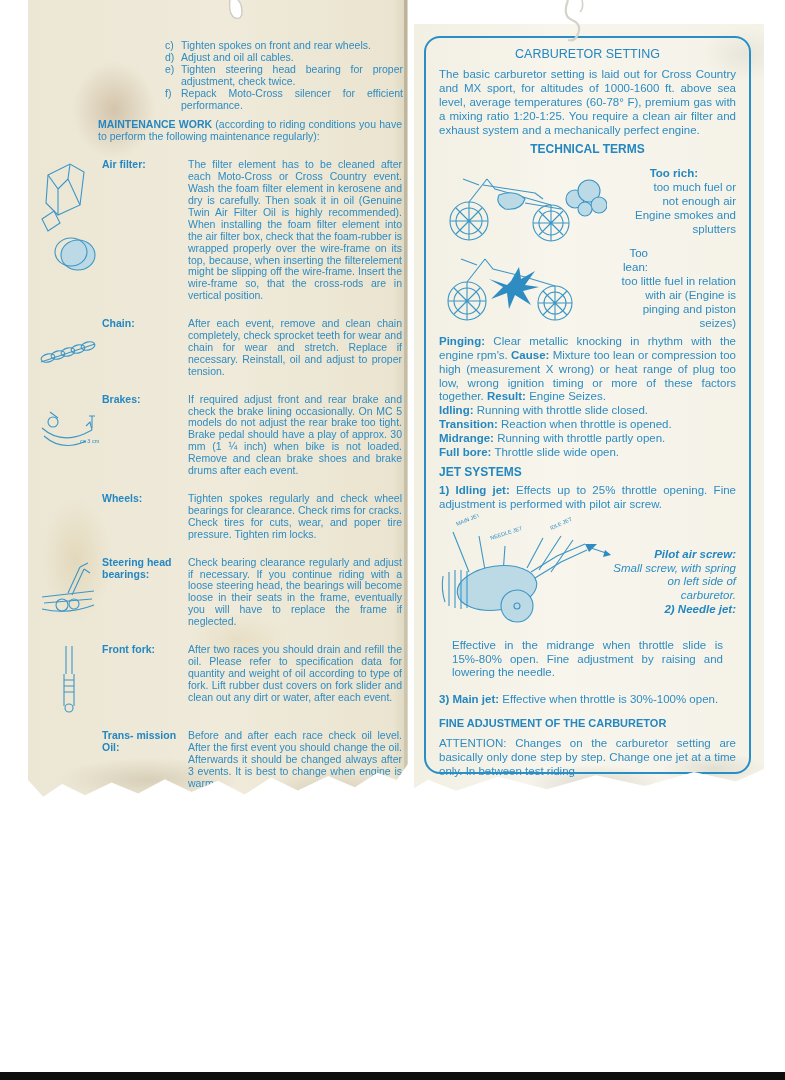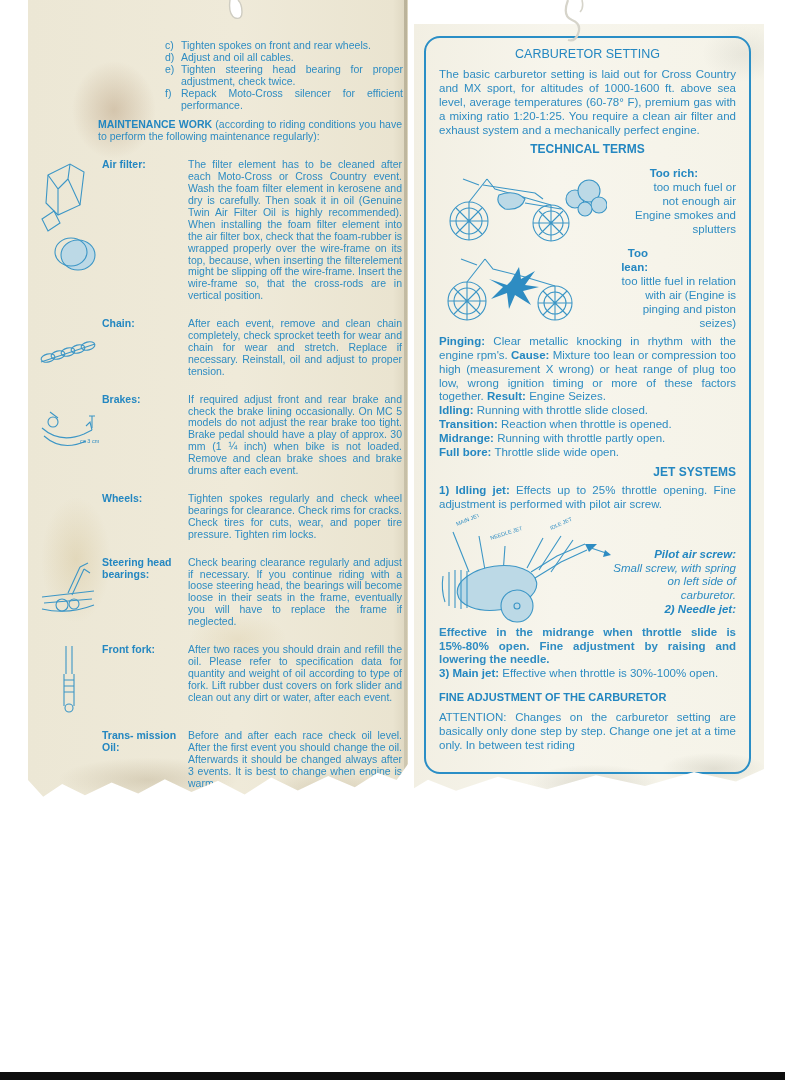--- a/index.html
+++ b/index.html
@@ -56,24 +56,24 @@
     position:absolute;left:10px;top:12px;right:13px;bottom:26px;
     border:2px solid #2a8ec6;border-radius:16px;
     padding:8px 13px 6px 13px;box-sizing:border-box;
     font-size:11.5px;line-height:13.9px;
   }
   .rp-title{text-align:center;font-weight:normal;font-size:12.5px;margin:2px 0 6px 0;color:#2487c1;}
   .rp-sub{text-align:center;font-weight:bold;font-size:12px;margin:6px 0 2px 0;color:#2487c1;}
   .just{text-align:justify;}
   .tech-row{display:grid;grid-template-columns:168px 1fr;align-items:start;margin:0;}
   .tt-label{font-weight:bold;text-align:right;padding-right:38px;margin-top:8px;color:#2487c1;}
-  .tt-label2{font-weight:bold;text-align:right;padding-right:88px;margin-top:2px;color:#2487c1;}
+  .tt-label2{font-weight:normal;text-align:right;padding-right:88px;margin-top:2px;color:#2487c1;}
   .tt-text{text-align:right;white-space:pre-line;}
   .term-line{margin:0;}
-  .jet-head{font-weight:bold;font-size:12px;margin:6px 0 4px 0;color:#2487c1;text-align:right;}
+  .jet-head{font-weight:bold;font-size:12px;margin:6px 0 4px 0;color:#2487c1;}
   .carb-row{display:grid;grid-template-columns:172px 1fr;align-items:start;margin-top:2px;}
   .pre{white-space:pre-line;}
   .pas-block{text-align:right;padding-top:34px;font-style:italic;}
   .fine-head{text-align:left;font-weight:bold;font-size:11px;margin:10px 0 6px 0;color:#2487c1;}
 
   
   .hole{position:absolute;}
   
   .scan-bar{position:absolute;left:0;top:1072px;width:785px;height:8px;background:#0d0d0d;}
   .crease{position:absolute;top:0;right:1px;width:3px;height:100%;background:linear-gradient(180deg,rgba(120,110,80,.35),rgba(120,110,80,.15));}
@@ -275,21 +275,21 @@
         <path class="sketch-solid" d="M166,36 L172,41 L164,43 Z"></path>
       </svg>
       <div class="pas-block">
         <b>Pilot air screw:</b>
         <div class="pre">Small screw, with spring
 on left side of carburetor.</div>
         <b>2) Needle jet:</b>
       </div>
     </div>
 
-    <p class="just" style="margin:0;font-weight:bold;">Effective in the midrange when throttle slide is 15%-80% open. Fine adjustment by raising and lowering the needle.</p>
+    <p class="just" style="margin:13px;">Effective in the midrange when throttle slide is 15%-80% open. Fine adjustment by raising and lowering the needle.</p>
     <p class="just" style="margin:0;"><b>3) Main jet:</b><span> Effective when throttle is 30%-100% open.</span></p>
 
     <div class="fine-head">FINE ADJUSTMENT OF THE CARBURETOR</div>
     <p class="just" style="margin:0;">ATTENTION: Changes on the carburetor setting are basically only done step by step. Change one jet at a time only. In between test riding</p>
 
   </div>
 </div>
 
 <svg class="hole" style="left:222px;top:0;" width="30" height="30" viewBox="0 0 30 30">
   <path d="M8,0 Q6,14 13,18 Q20,20 20,12 Q20,4 16,0" fill="#ffffff" stroke="#cfcdc2" stroke-width="1.4"></path>

